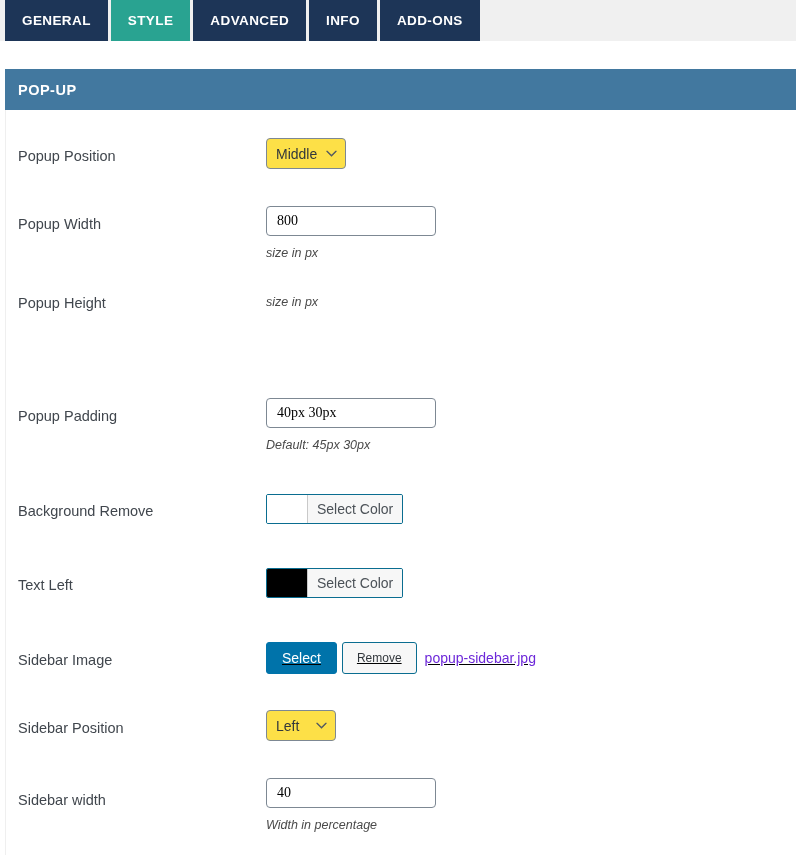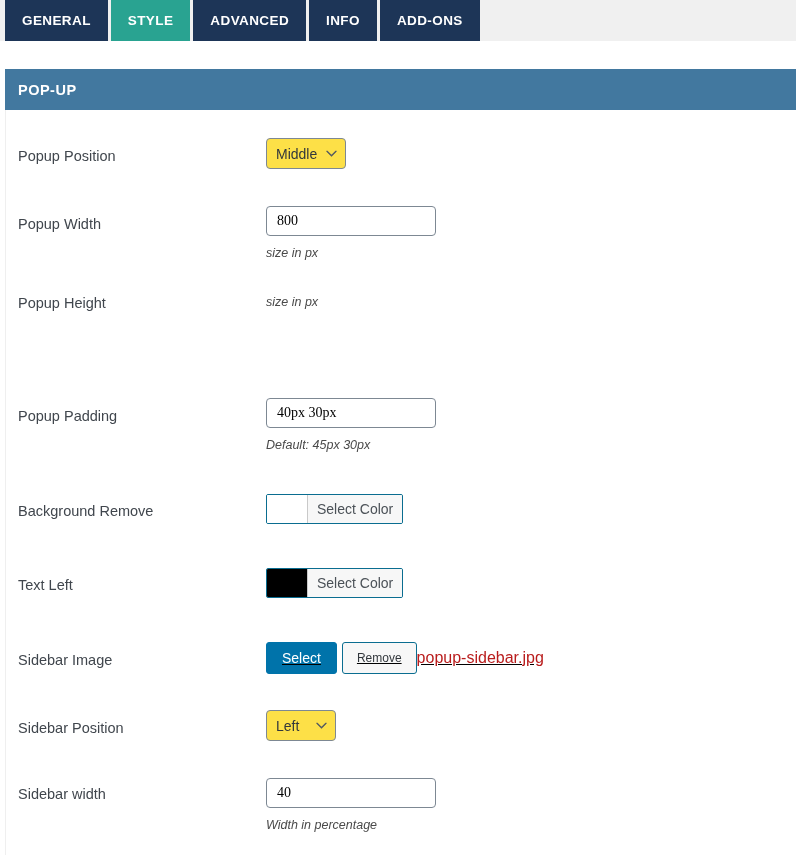--- a/index.html
+++ b/index.html
@@ -215,22 +215,23 @@
     border-radius: 3px;
     height: 32px;
     padding: 0 14px;
     font-size: 12px;
     font-family: "Liberation Sans", sans-serif;
     cursor: pointer;
     margin-left: 5px;
     line-height: 1;
   }
   .filename {
-    font-size: 16px;
-    color: #b91c1c;
+    margin-left: 8px;
+    font-size: 14px;
+    color: #6d28d9;
     white-space: nowrap;
   }
 </style>
 </head>
 <body>
 
 <div class="tab-bar">
   <div class="tab">
       <span>GENERAL</span>
     </div>
@@ -335,20 +336,20 @@
         <span class="chev">
           <svg viewBox="0 0 11 7" width="11" height="7">
               <path d="M1 1 L5.5 5.6 L10 1" fill="none" stroke="#555b61" stroke-width="1.4" stroke-linecap="round"></path>
             </svg>
         </span>
       </span>
     </div>
   </div>
 
   <div class="row" style="top:668px; height:58px;">
-    <div class="label" style="top:8px;">Sidebar width</div>
+    <div class="label" style="top:14px;">Sidebar width</div>
     <div class="control" style="top:0;">
       <input class="text-input wide" type="text" value="40" style="">
       <div class="hint" style="margin-top:10px;">Width in percentage</div>
     </div>
   </div>
 
 </div>
 
 </body></html>

